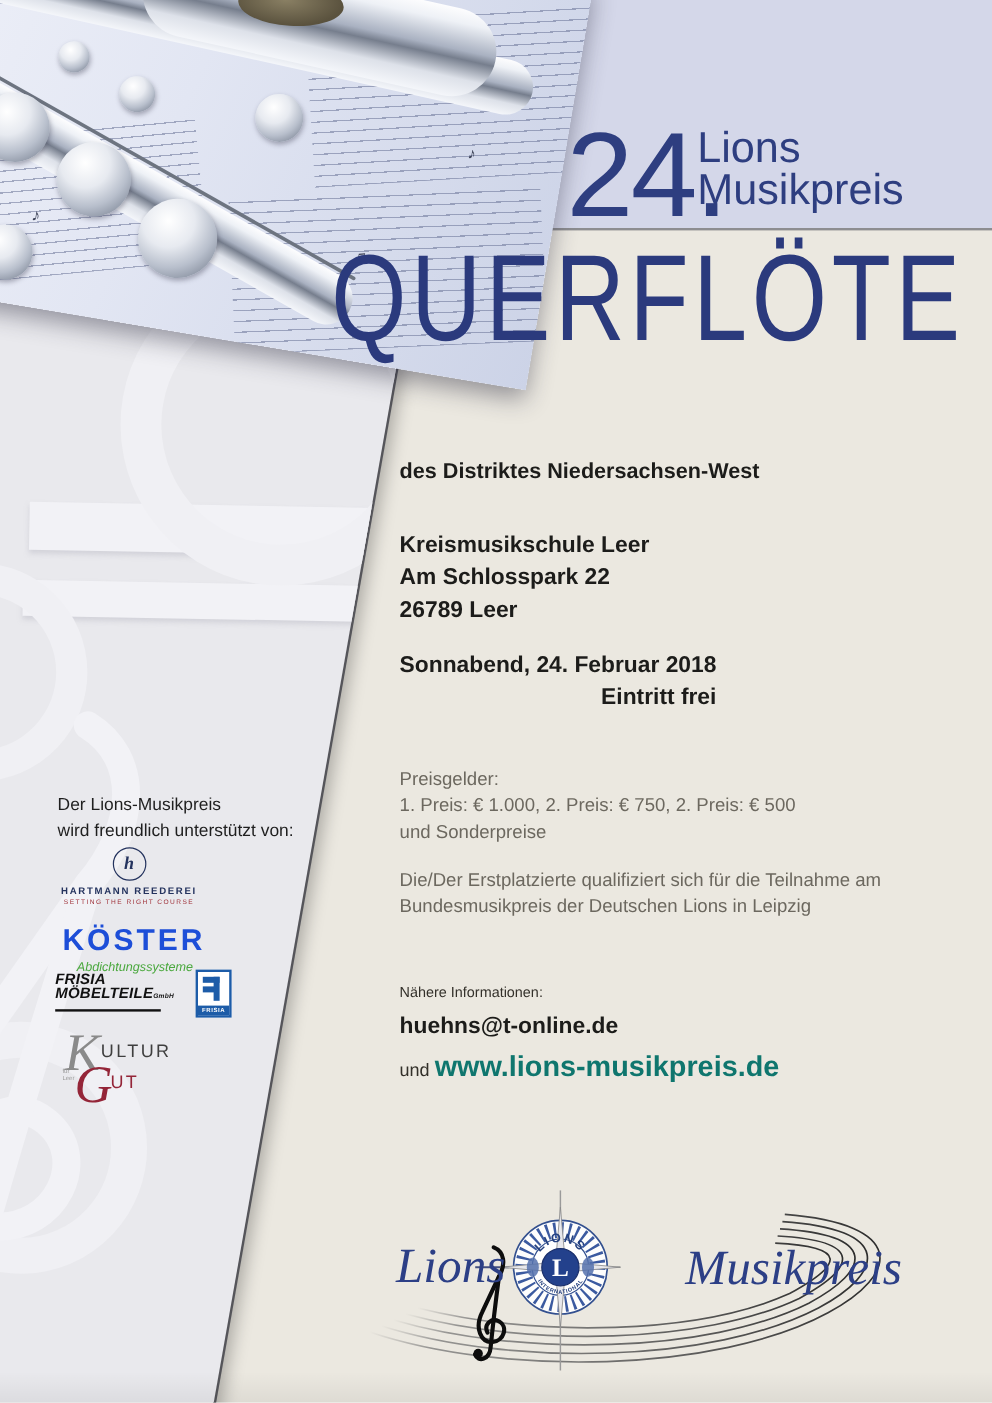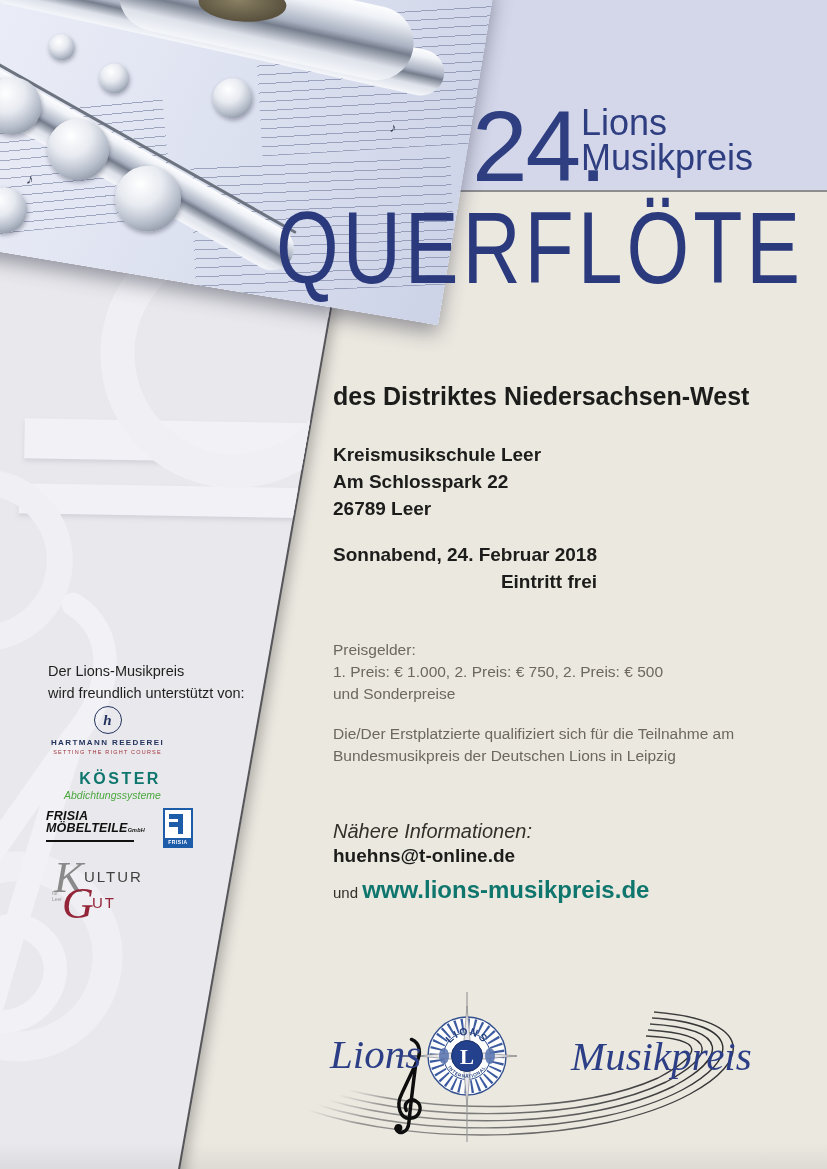--- a/index.html
+++ b/index.html
@@ -33,37 +33,37 @@
   .rod{position:absolute;height:3px;background:#6d7480;border-radius:2px;}
 
   
   .num24{position:absolute;left:472px;top:96px;font-size:100px;font-weight:300;color:#2e3e80;line-height:1;letter-spacing:-2px;}
   .brand{position:absolute;left:581px;top:105px;color:#2e3e80;font-size:36px;font-weight:300;line-height:35px;white-space:nowrap;}
   .querfloete{position:absolute;left:276px;top:200px;font-size:102px;font-weight:300;color:#2b3a7d;
     letter-spacing:5px;white-space:nowrap;transform:scaleX(0.79);transform-origin:0 0;line-height:0.95;}
 
   
   .content{position:absolute;left:333px;top:0;width:470px;color:#1c1c1a;}
-  .subtitle{position:absolute;top:382px;left:0;font-size:25px;font-weight:bold;white-space:nowrap;}
+  .subtitle{position:absolute;top:382px;left:0;font-size:18px;font-weight:bold;white-space:nowrap;}
   .block-bold{position:absolute;left:0;font-size:19px;font-weight:bold;line-height:27px;white-space:nowrap;}
   .block-gray{position:absolute;left:0;font-size:15.5px;color:#6c685f;line-height:22px;white-space:nowrap;}
-  .info-label{position:absolute;left:0;top:820px;font-size:20px;color:#33302a;font-style:italic;}
+  .info-label{position:absolute;left:0;top:820px;font-size:12px;color:#33302a;}
   .email{position:absolute;left:0;top:845px;font-size:19px;font-weight:bold;}
   .webline{position:absolute;left:0;top:876px;font-size:15px;color:#33302a;}
   .webline b{font-size:24px;color:#0f766e;}
 
   
   .side-intro{position:absolute;left:48px;top:660px;font-size:14.5px;color:#1f1f1f;line-height:22px;}
   .hartmann{position:absolute;left:45px;top:706px;width:125px;text-align:center;}
   .h-circ{width:26px;height:26px;border-radius:50%;border:1.6px solid #24335e;margin:0 auto 4px auto;
     color:#24335e;font-family:"Liberation Serif",serif;font-style:italic;font-weight:bold;font-size:15px;line-height:26px;}
   .h-name{font-size:8px;font-weight:bold;letter-spacing:1.4px;color:#24335e;}
   .h-tag{font-size:5.5px;letter-spacing:1.2px;color:#a0333b;margin-top:2px;}
   .koester{position:absolute;left:52px;top:770px;}
-  .k-name{font-size:16px;font-weight:bold;color:#0f766e;letter-spacing:2.5px;text-align:right;}
+  .k-name{font-size:25px;font-weight:bold;color:#1d4ed8;letter-spacing:2.5px;text-align:right;}
   .k-tag{font-size:10.5px;font-style:italic;color:#4aa83e;margin:1px 0 0 12px;}
   .frisia{position:absolute;left:46px;top:810px;}
   .f-text{font-style:italic;font-weight:bold;color:#111;line-height:12px;font-size:12.5px;letter-spacing:.2px;}
   .f-gmbh{font-size:5.5px;font-weight:bold;}
   .f-rule{width:88px;height:1.5px;background:#111;margin-top:4px;}
   .f-box{position:absolute;left:117px;top:-2px;width:26px;height:36px;border:2.5px solid #1d5ca8;background:#fff;}
   .f-box .b1{position:absolute;left:4px;top:4px;width:14px;height:5px;background:#1d5ca8;}
   .f-box .b2{position:absolute;left:4px;top:12px;width:10px;height:5px;background:#1d5ca8;}
   .f-box .b3{position:absolute;left:13px;top:4px;width:5px;height:20px;background:#1d5ca8;}
   .f-strip{position:absolute;left:0;bottom:0;width:26px;height:8px;background:#1d5ca8;color:#fff;font-size:5px;

